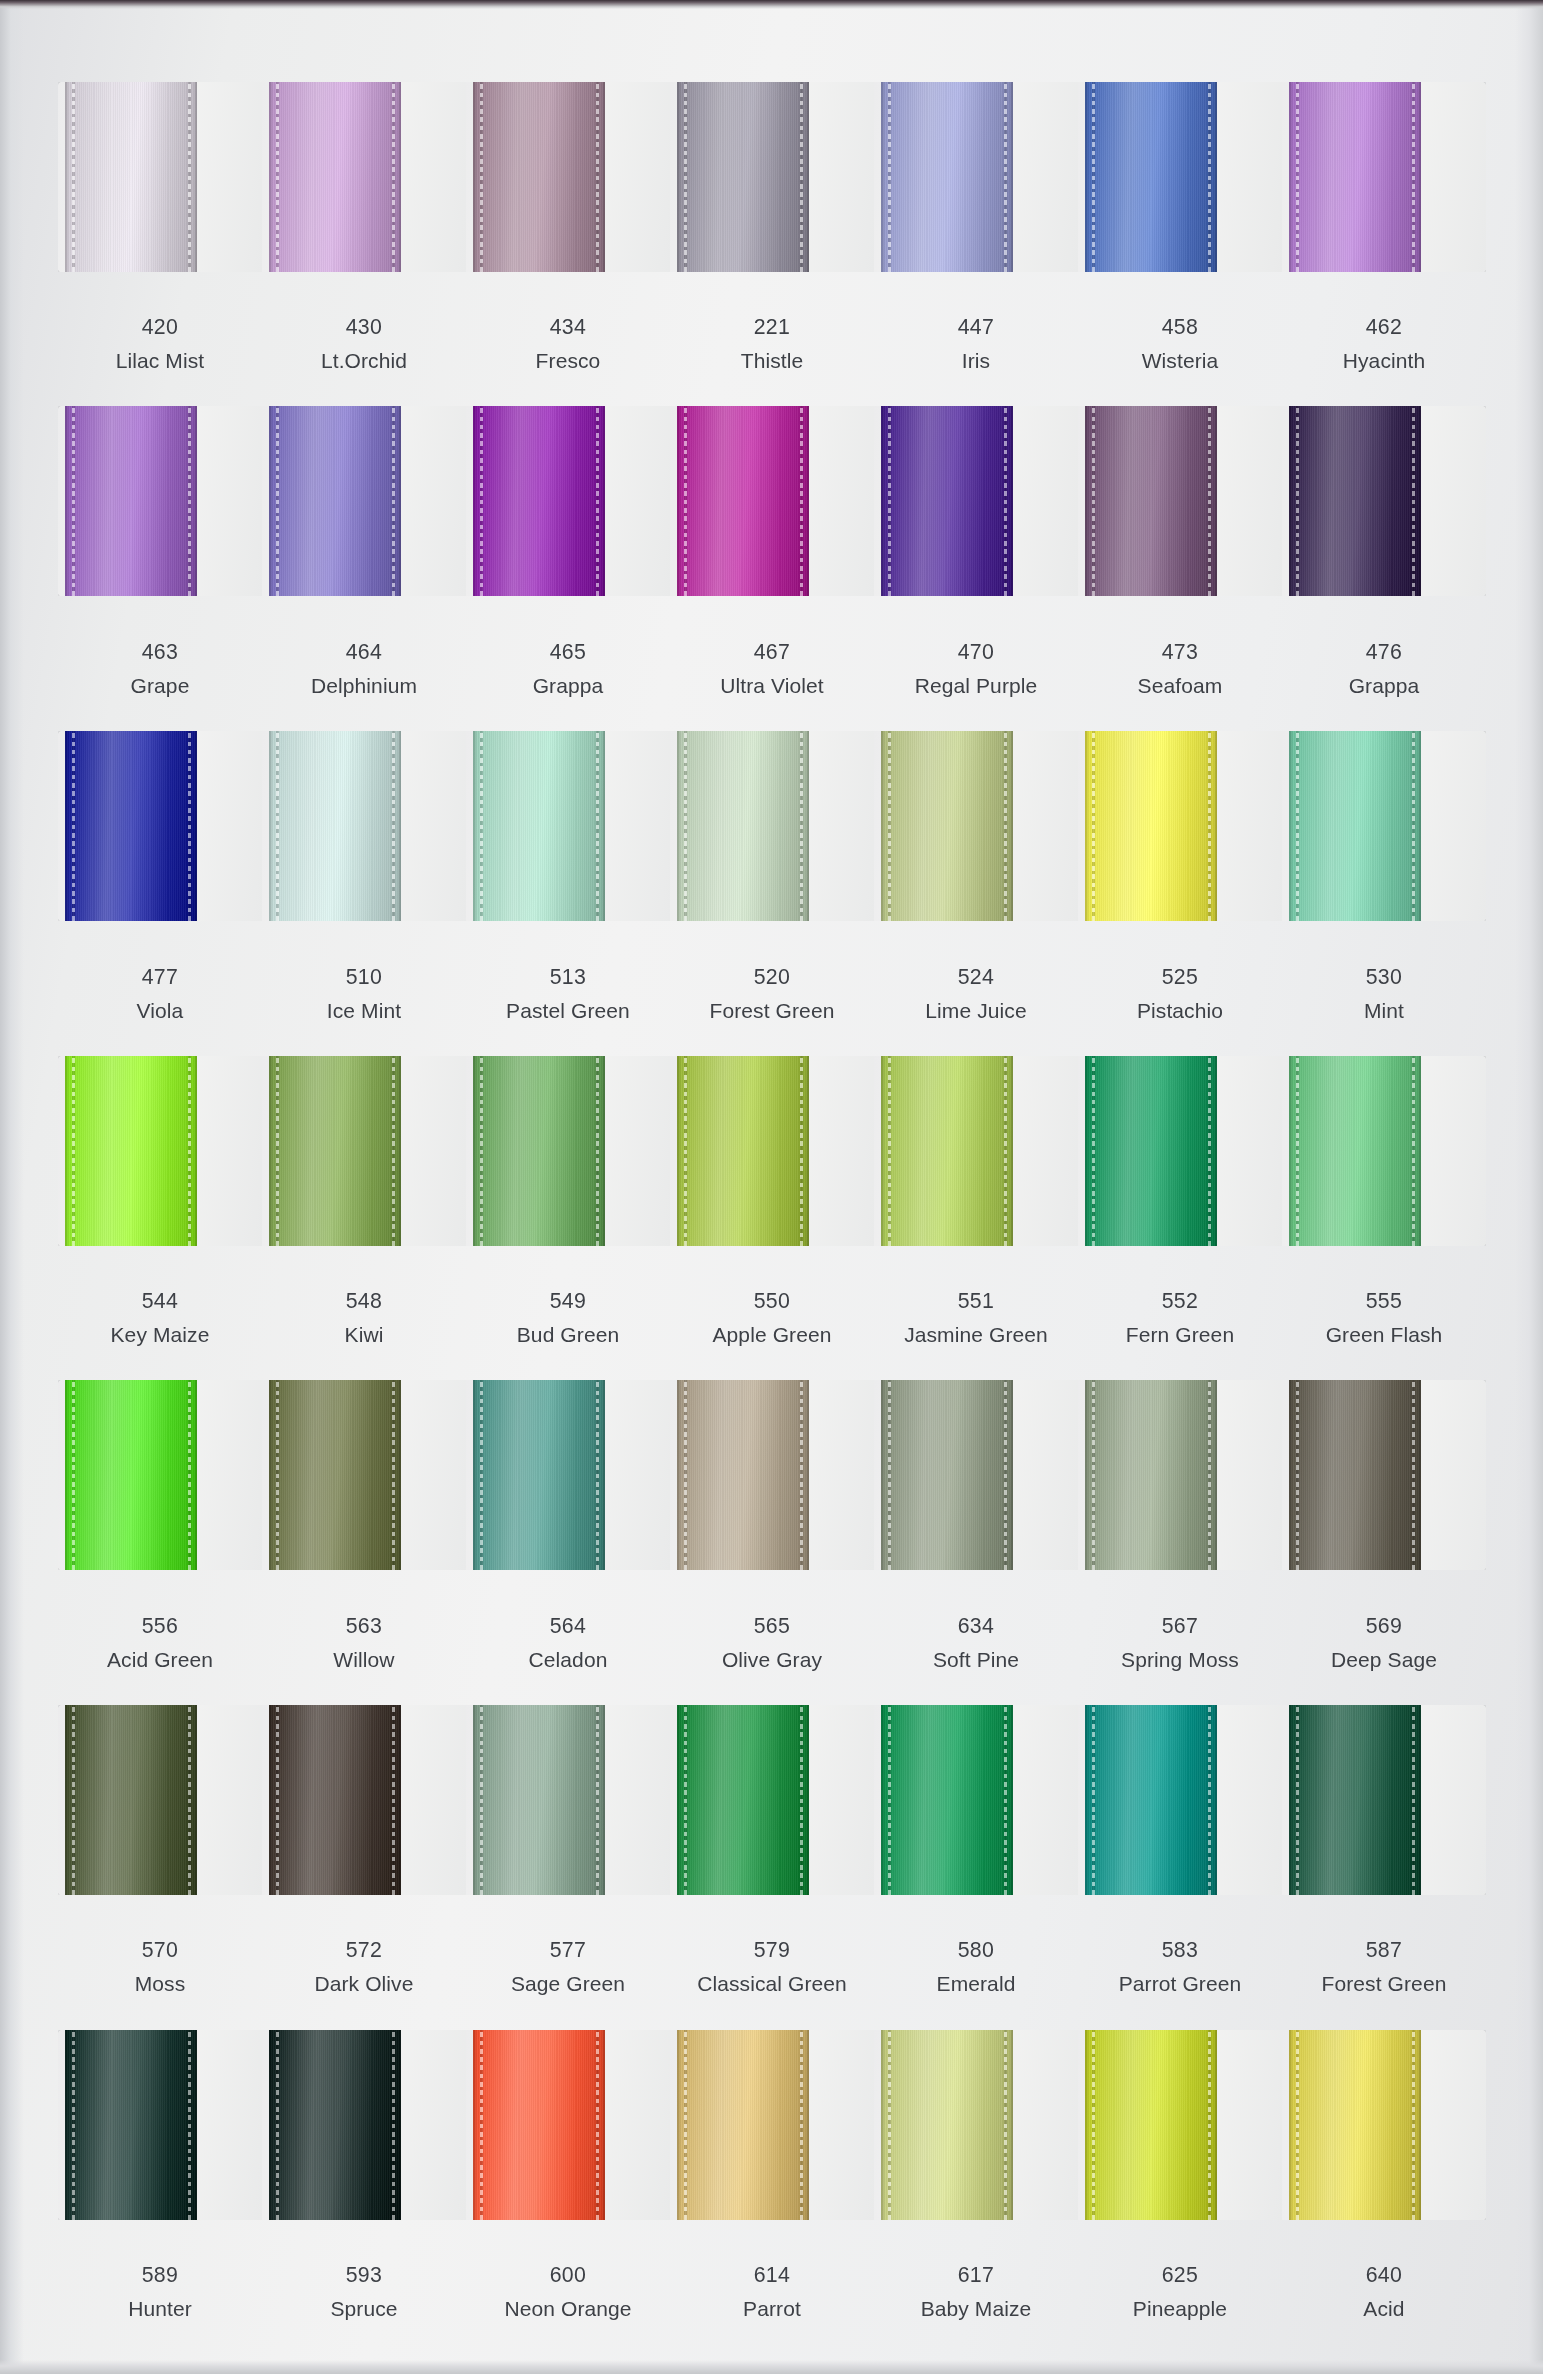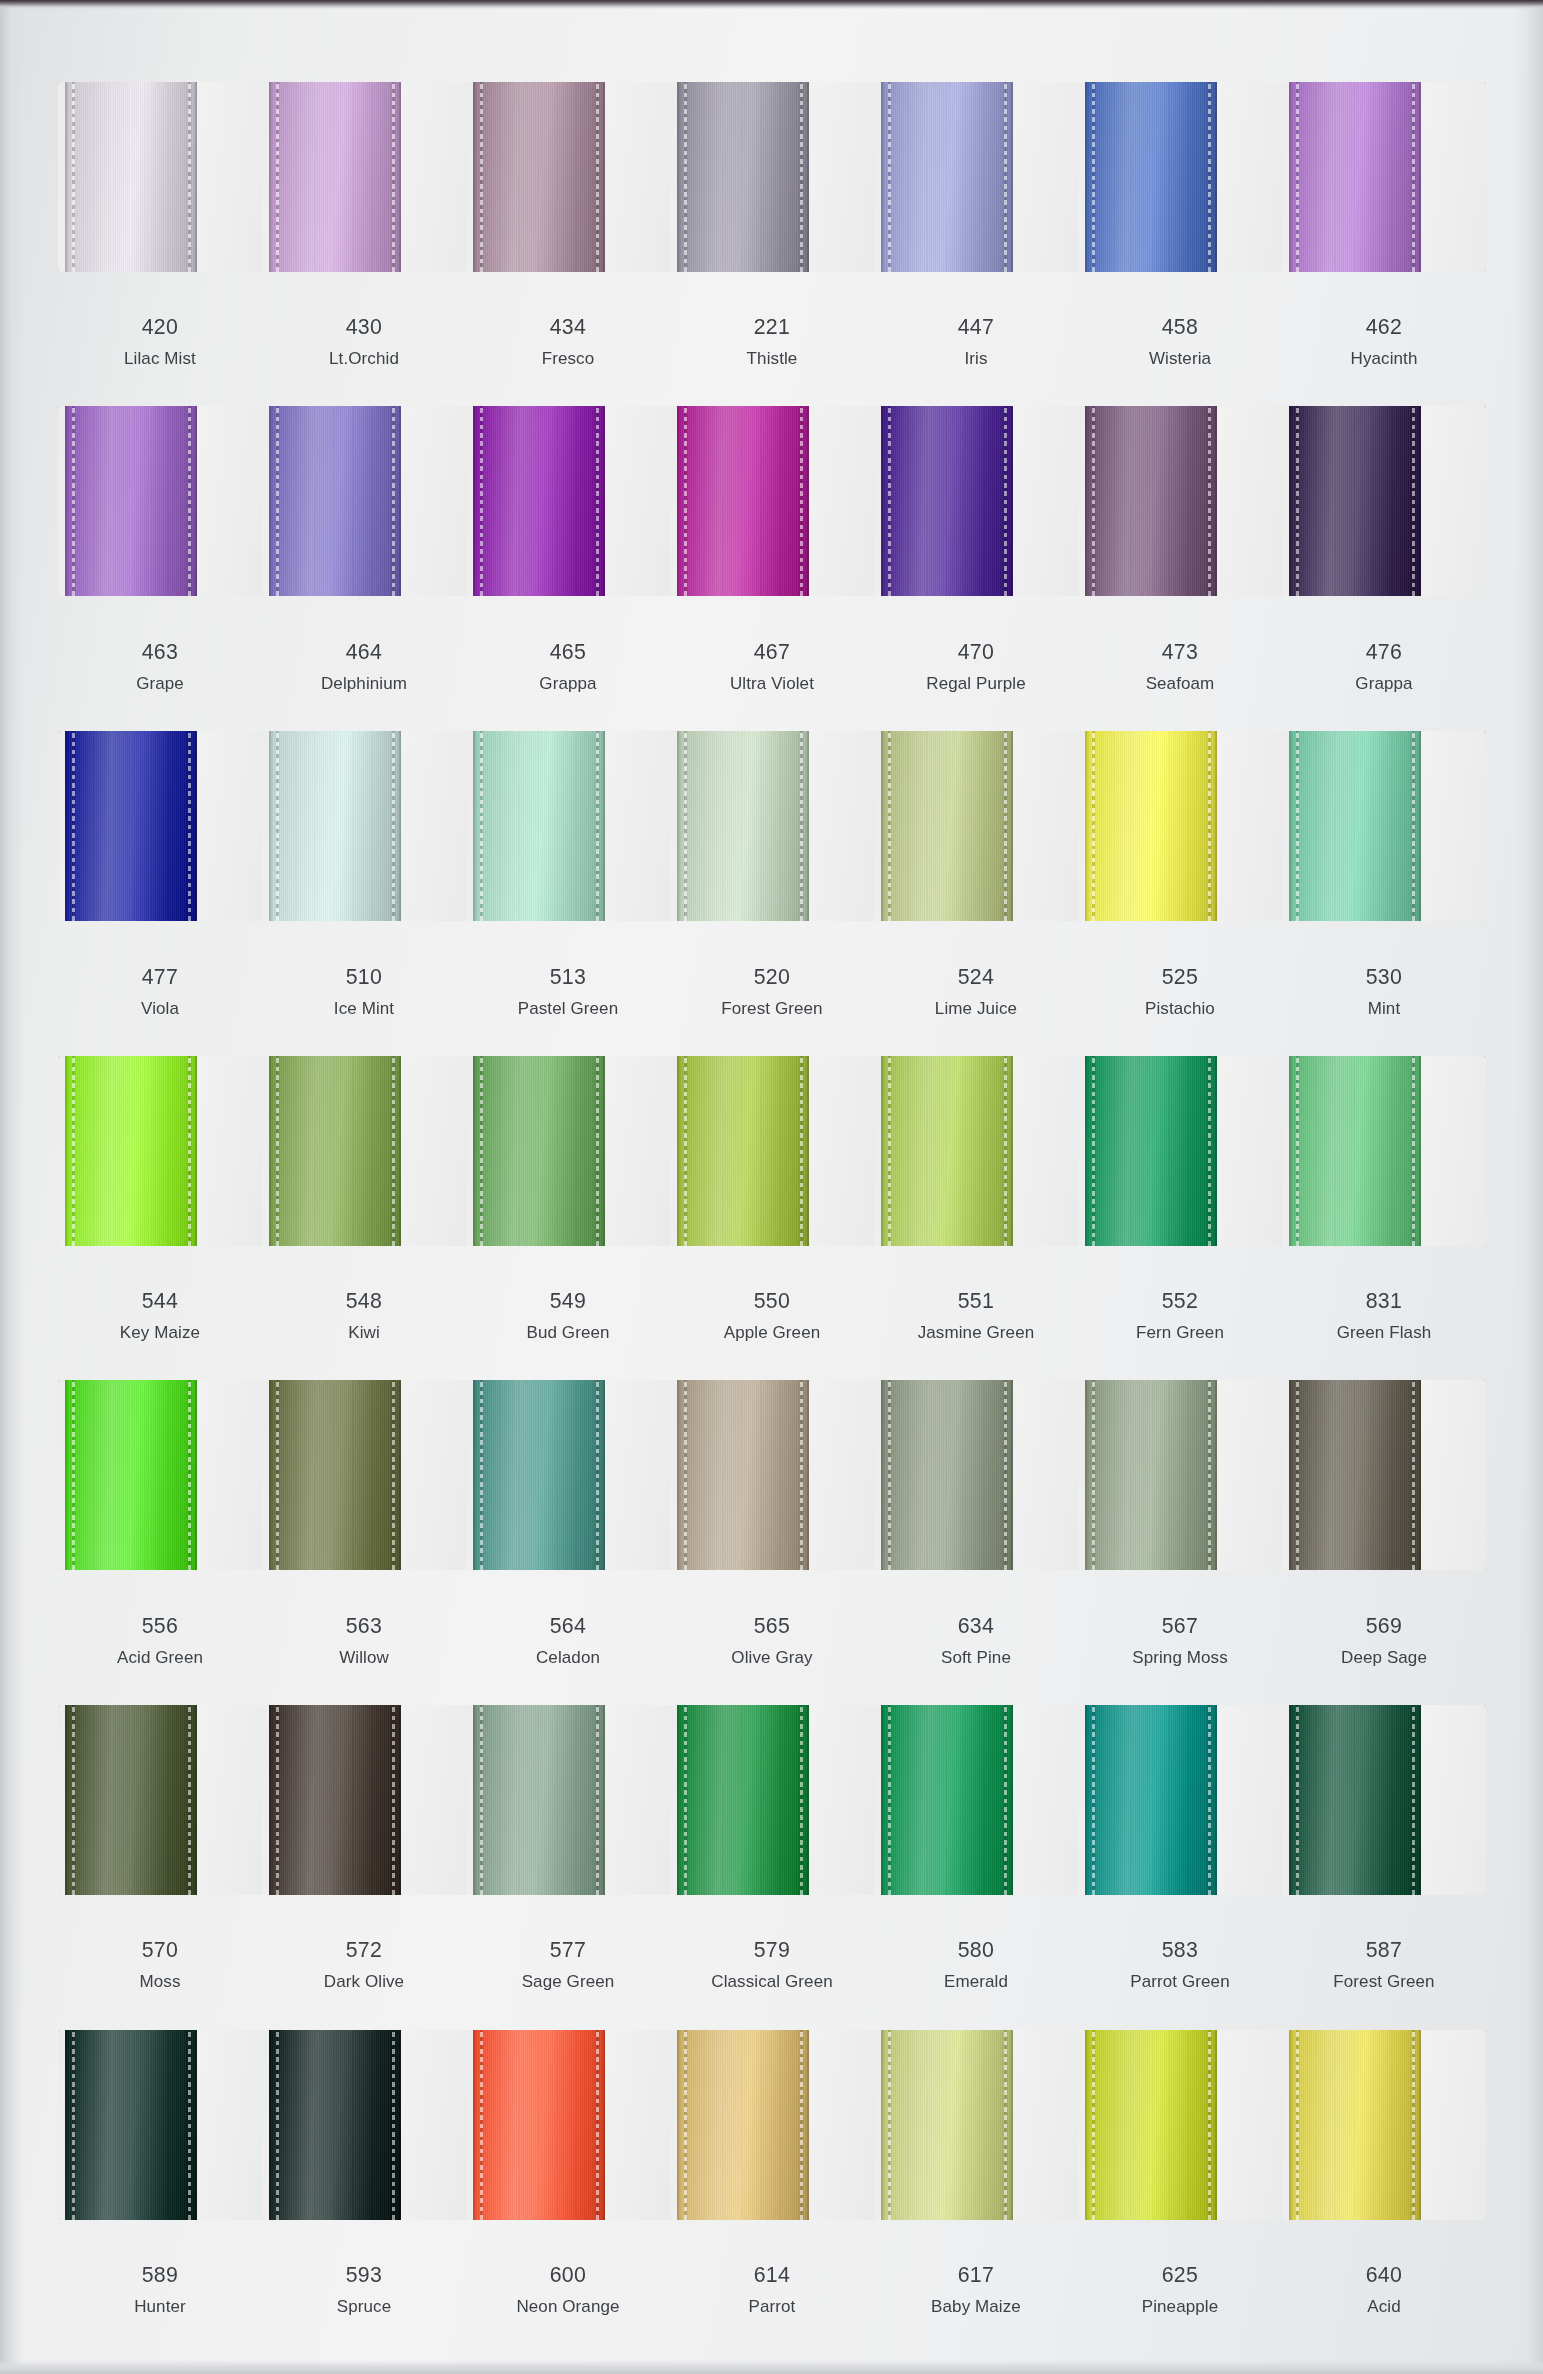--- a/index.html
+++ b/index.html
@@ -109,21 +109,21 @@
     background:transparent;
   }
   .labelcell{
     width:204px;flex:0 0 204px;
     text-align:center;
     color:#3d4046;
     line-height:1.0;
   }
   .labels.pad{padding-left:58px;}
   .lcode{font-size:21.3px;letter-spacing:0.4px;margin-bottom:12px;}
-  .lname{font-size:17px;letter-spacing:0.1px;white-space:nowrap;}
+  .lname{font-size:21px;letter-spacing:0.1px;white-space:nowrap;}
 </style>
 </head>
 <body>
 
 <div id="card"></div>
 <div id="topedge"></div>
 <div id="botedge"></div>
 
 <div class="rows" id="rows-root">
     <div class="row">
@@ -559,21 +559,21 @@
       </div>
       <div class="labelcell">
         <div class="lcode">551</div>
         <div class="lname">Jasmine Green</div>
       </div>
       <div class="labelcell">
         <div class="lcode">552</div>
         <div class="lname">Fern Green</div>
       </div>
       <div class="labelcell">
-        <div class="lcode">831</div>
+        <div class="lcode">555</div>
         <div class="lname">Green Flash</div>
       </div>
     </div>
     <div class="row">
       <div class="window" style="top: 1380px; height: 190px;">
         <div class="cell">
           <div class="ribbon" title="556 Acid Green">
             <div class="face" style="background: linear-gradient(95deg, rgb(63, 210, 14) 0%, rgb(79, 226, 30) 30%, rgb(97, 244, 48) 52%, rgb(79, 226, 30) 72%, rgb(57, 204, 8) 100%);"></div>
             <div class="sheen"></div>
             <div class="weave"></div>

